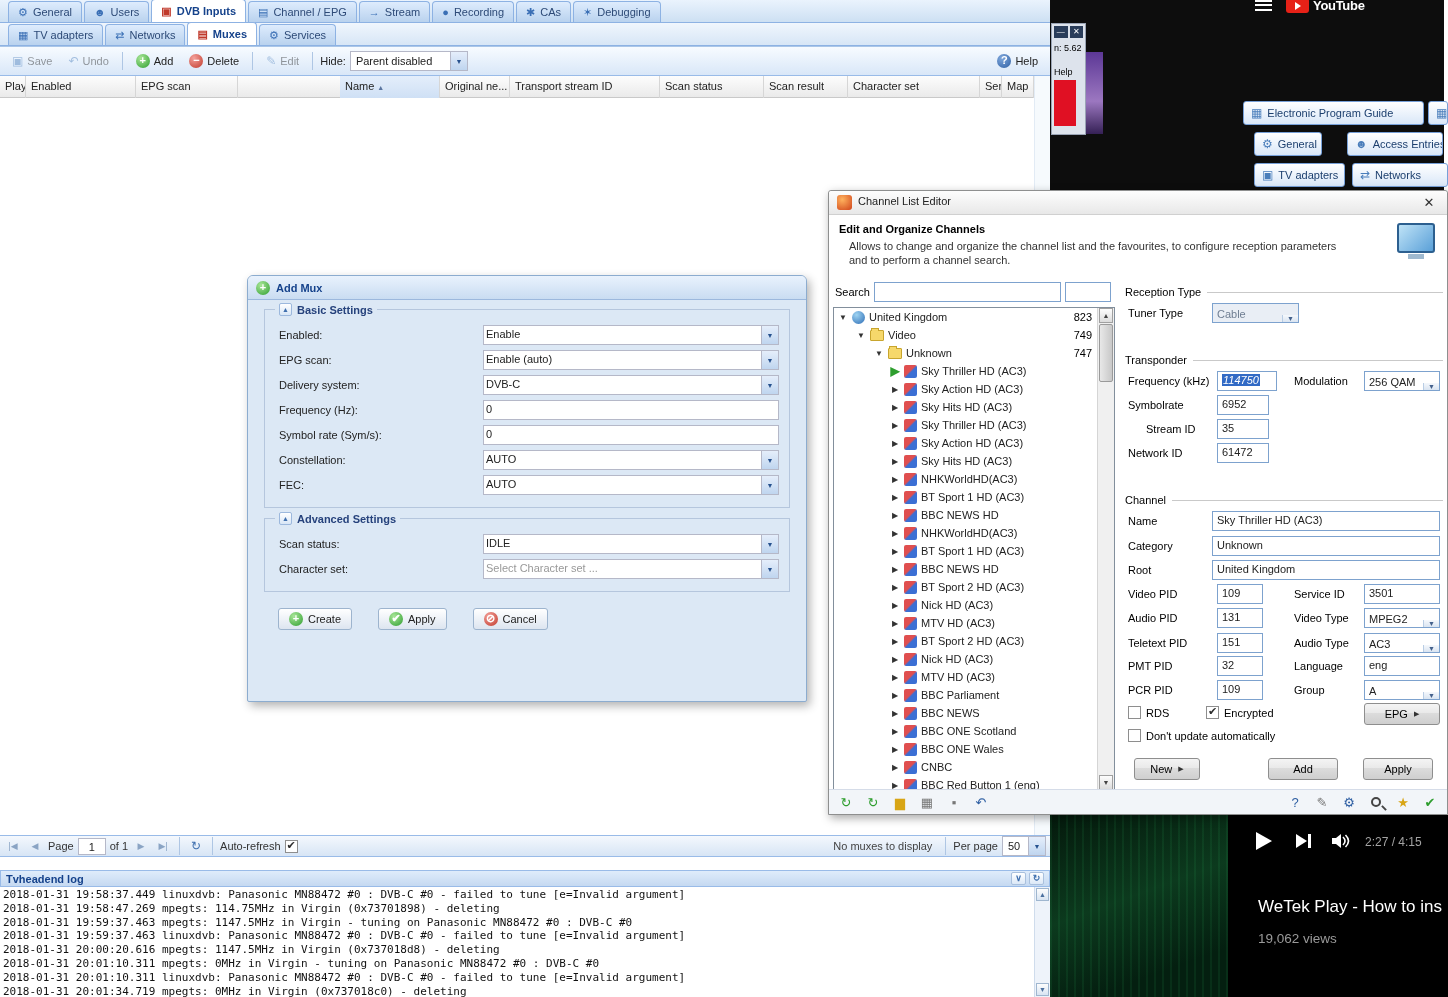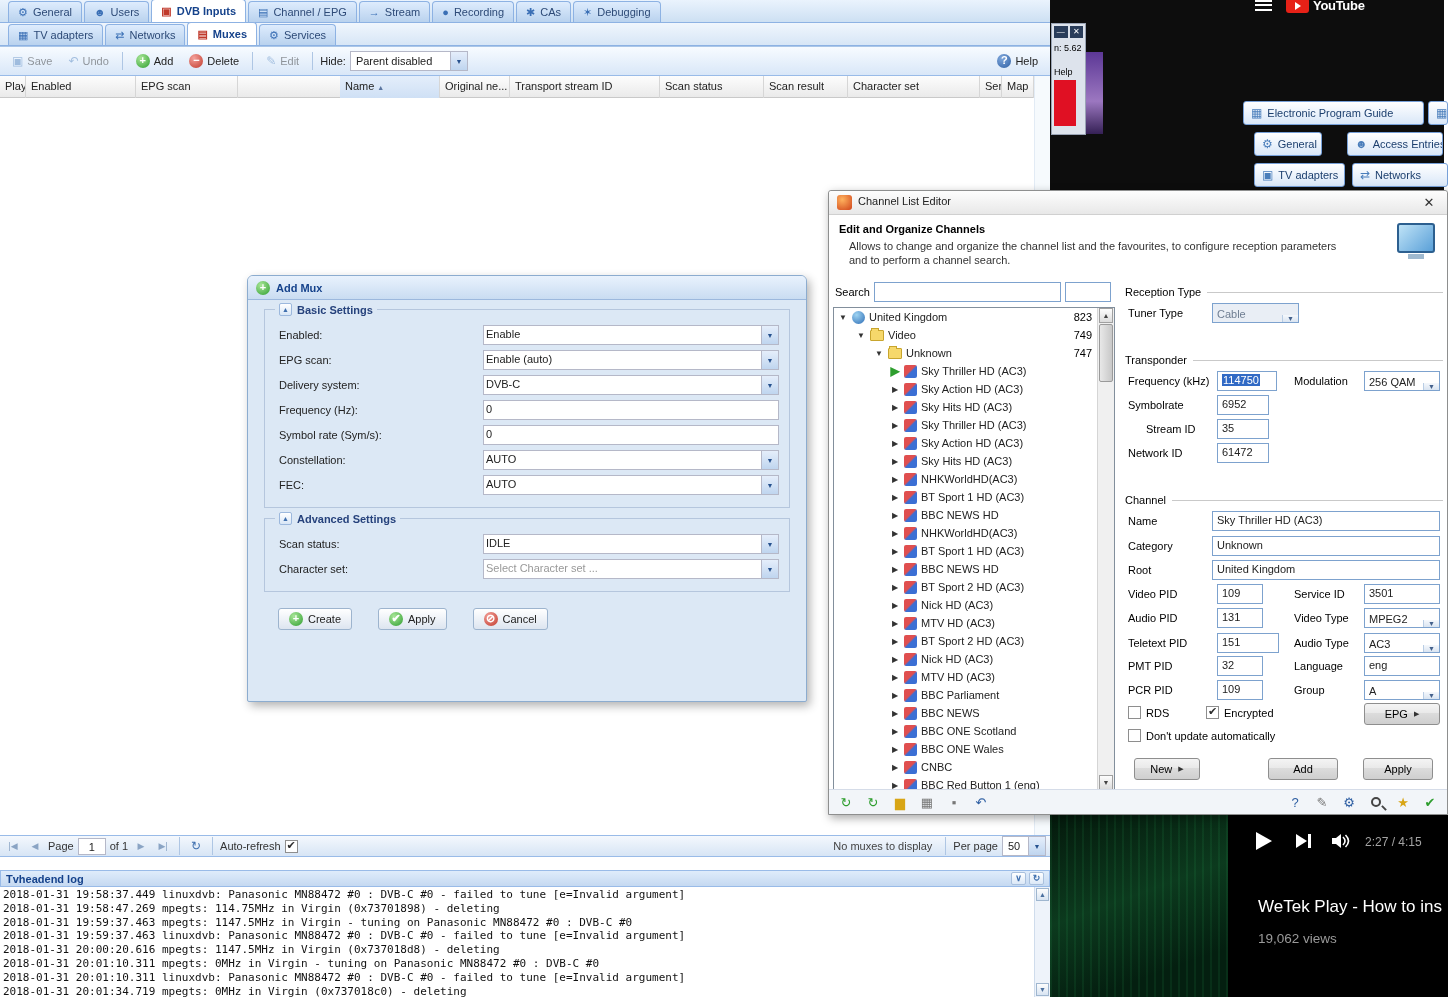--- a/index.html
+++ b/index.html
@@ -103,21 +103,21 @@
   .treescroll { position:absolute; right:0; top:0; width:17px; height:100%; background:#f0f0f0; border-left:1px solid #d5d5d5; }
   .treescroll .sa { position:absolute; left:1px; width:14px; height:15px; background:linear-gradient(#fdfdfd,#dcdcdc); border:1px solid #a0a0a0; font-size:7px; color:#444; text-align:center; line-height:14px; }
   .treescroll .sa.up{top:0;} .treescroll .sa.dn{bottom:0;}
   .treescroll .thumb { position:absolute; left:1px; top:16px; width:14px; height:58px; background:linear-gradient(90deg,#e8e8e8,#c8c8c8); border:1px solid #9a9a9a; border-radius:2px; }
 
   .cle-right { position:absolute; left:292px; top:95px; width:326px; height:500px; }
   .grp { position:absolute; left:4px; right:4px; display:flex; align-items:center; gap:6px; color:#000; }
   .grp::after { content:""; flex:1; height:1px; background:#c9c9c9; }
   .rlbl { position:absolute; color:#000; }
   .rin { position:absolute; height:20px; border:1px solid #7da2ce; background:#fff; padding:2px 4px; white-space:nowrap; overflow:hidden; }
-  .rsel { display:inline-block; background:#316ac5; color:#fff; padding:0 1px; }
+  .rsel { display:inline-block; background:#316ac5; color:#fff; padding:0 1px;font-style:italic; }
   .rcombo { position:absolute; height:20px; border:1px solid #7da2ce; background:#fff; display:flex;align-items:flex-end; }
   .rcombo .cv { flex:1; padding:2px 4px; overflow:hidden; white-space:nowrap; }
   .rcombo .ct { width:16px; border-left:1px solid #b9cde4; background:linear-gradient(#f5f8fc,#d9e4f1); color:#44618c; font-size:7px; display:flex; align-items:center; justify-content:center; }
   .rcombo.dis { background:#e9eef5; } .rcombo.dis .cv { color:#6f7e92; }
   .wbtn { position:absolute; height:22px; border:1px solid #8e8e8e; border-radius:3px; background:linear-gradient(#f4f4f4,#e9e9e9 45%,#dcdcdc 46%,#cfcfcf); color:#000; display:flex; align-items:center; justify-content:center; gap:6px; }
   .wbtn .mini { font-size:7px; color:#333; }
   .cchk { position:absolute; display:flex; align-items:center; gap:5px; color:#000; }
   .cle-toolbar { position:absolute; left:0; top:598px; width:618px; height:25px; background:#f2f5f9; border-top:1px solid #d5dce8; display:flex; align-items:center; gap:9px; padding:0 8px; }
   .cle-toolbar .spacer { flex:1; }
   .tico { width:18px; height:18px; display:flex; align-items:center; justify-content:center; font-size:13px; line-height:1; }
@@ -728,21 +728,21 @@
 
     <div class="rlbl" style="left:7px;top:326px">Audio PID</div>
     <div class="rin" style="left:96px;top:322px;width:46px">131</div>
     <div class="rlbl" style="left:173px;top:326px">Video Type</div>
     <div class="rcombo" style="left:243px;top:322px;width:76px">
       <span class="cv">MPEG2</span>
       <span class="ct">▼</span>
     </div>
 
     <div class="rlbl" style="left:7px;top:351px">Teletext PID</div>
-    <div class="rin" style="left:96px;top:347px;width:62px">151</div>
+    <div class="rin" style="left:96px;top:347px;width:46px">151</div>
     <div class="rlbl" style="left:173px;top:351px">Audio Type</div>
     <div class="rcombo" style="left:243px;top:347px;width:76px">
       <span class="cv">AC3</span>
       <span class="ct">▼</span>
     </div>
 
     <div class="rlbl" style="left:7px;top:374px">PMT PID</div>
     <div class="rin" style="left:96px;top:370px;width:46px">32</div>
     <div class="rlbl" style="left:173px;top:374px">Language</div>
     <div class="rin" style="left:243px;top:370px;width:76px">eng</div>

